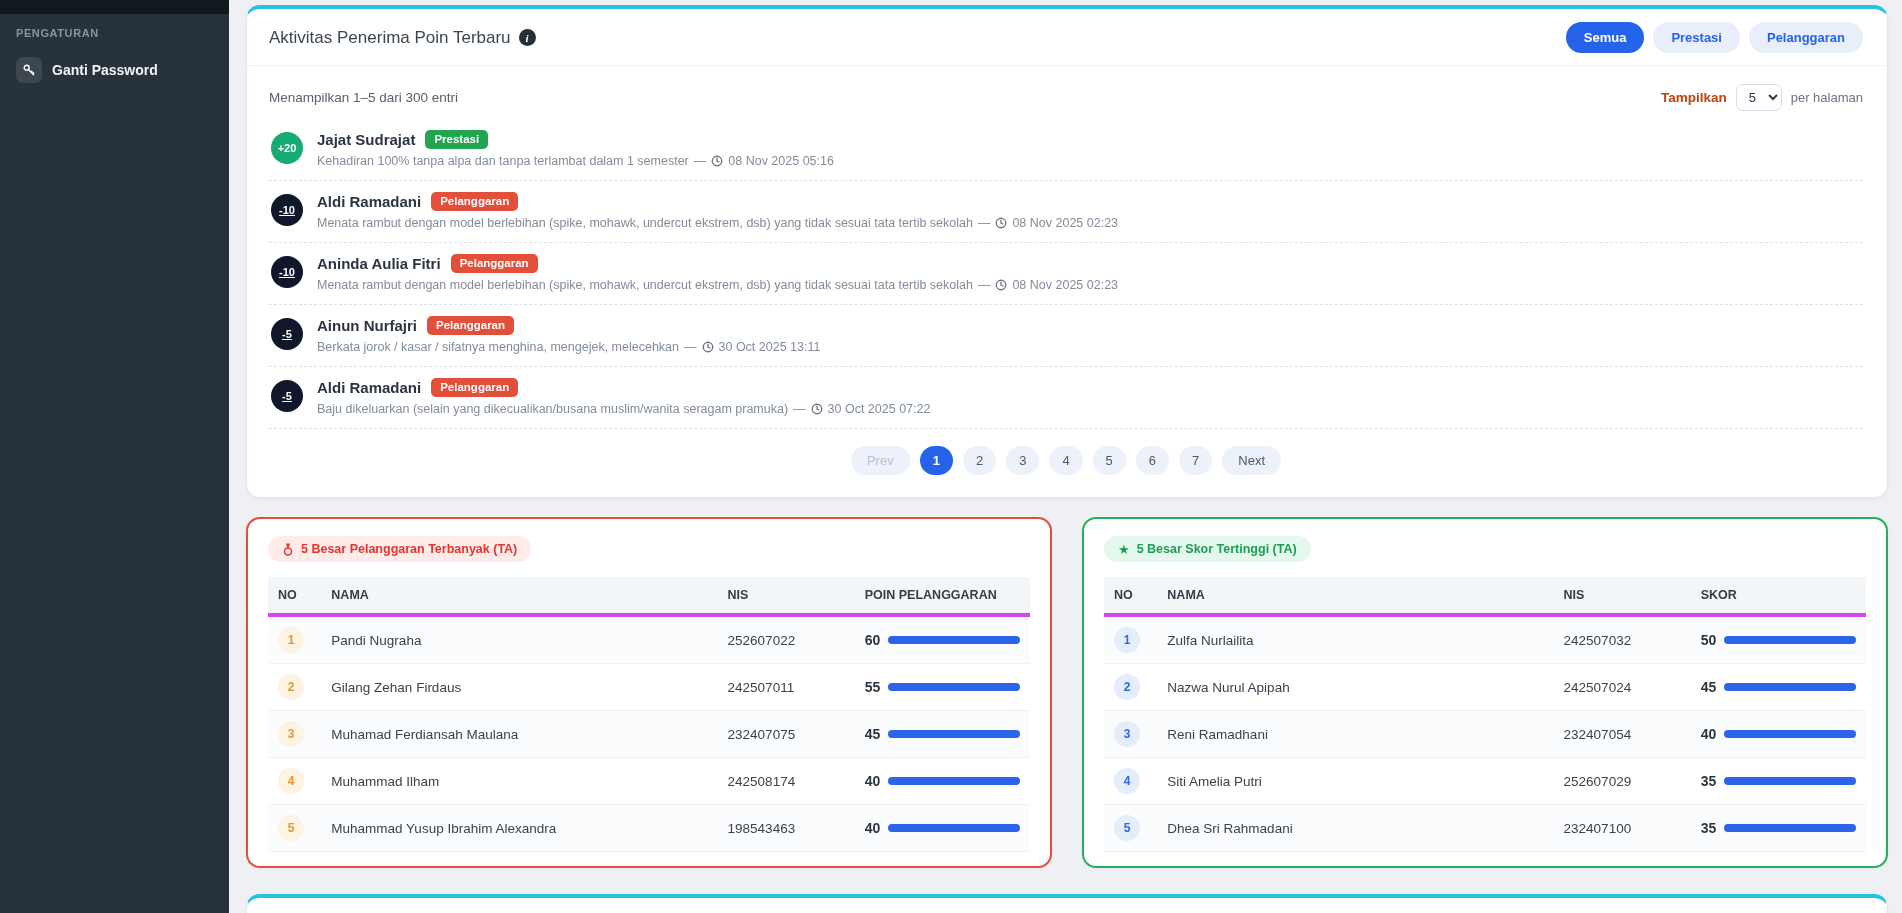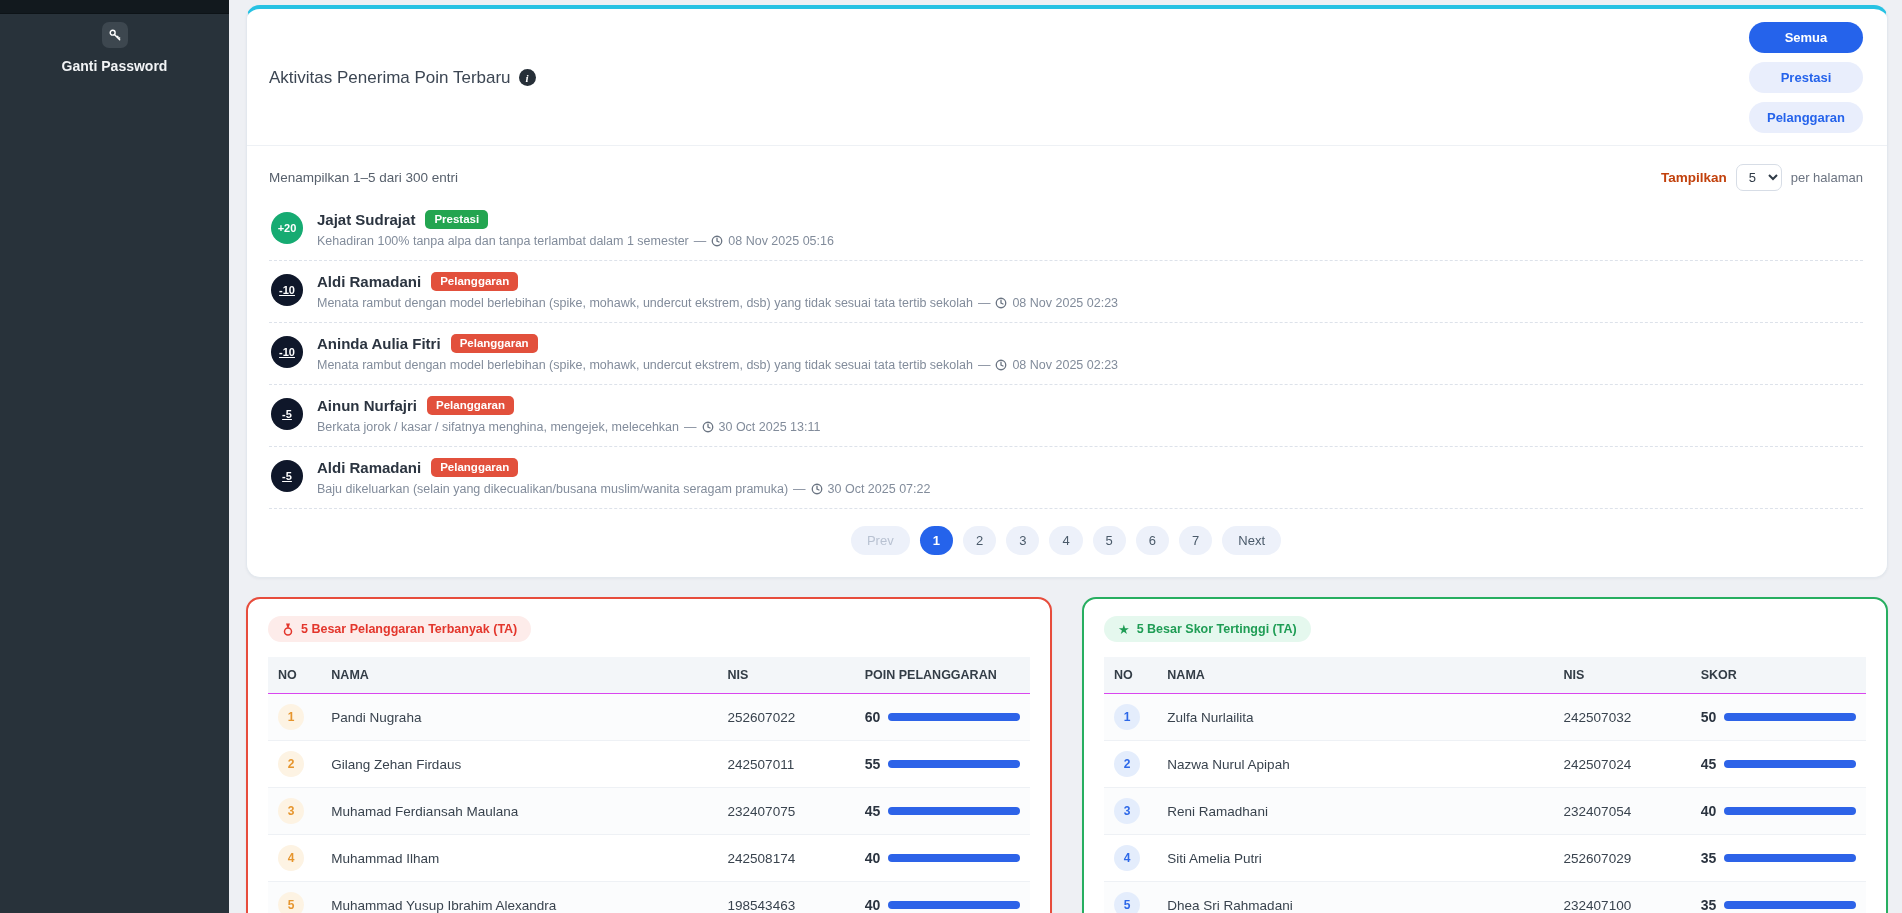--- a/index.html
+++ b/index.html
@@ -5,35 +5,35 @@
   * { margin:0; padding:0; box-sizing:border-box; }
   html,body { width:1902px; height:913px; overflow:hidden; }
   body { font-family:"Liberation Sans","DejaVu Sans",sans-serif; background:#eef0f4; color:#2f3a46; }
 
   .app { display:flex; width:100%; height:100%; }
 
   
   .sidebar { width:229px; min-width:229px; background:#28323a; height:100%; }
   .sidebar-topstrip { height:14px; background:#12191e; border-bottom:1px solid #0d1317; }
   .sidebar-section { color:#8a939c; font-size:11px; font-weight:bold; letter-spacing:.6px; padding:13px 16px 10px 16px; }
-  .sidebar-item { display:flex; align-items:center; gap:10px; padding:8px 16px; color:#f2f4f6; font-size:14px; font-weight:bold; cursor:pointer;flex-direction:column; }
+  .sidebar-item { display:flex; align-items:center; gap:10px; padding:8px 16px; color:#f2f4f6; font-size:14px; font-weight:bold; cursor:pointer; }
   .sidebar-item .ic-box { width:26px; height:26px; background:#3d474f; border-radius:7px; display:flex; align-items:center; justify-content:center; }
 
   
   .content { flex:1; padding:5px 14px 0 17px;border-radius:14px; }
 
   .card { background:#fff; border:1px solid #e3e8ee; border-radius:14px; box-shadow:0 1px 3px rgba(20,30,50,.05); }
 
   
   .activity-card { border-top:4px solid #27c2e3; }
   .card-head { display:flex; align-items:center; justify-content:space-between; padding:13px 24px 12px 22px; border-bottom:1px solid #eef1f5; }
   .title-wrap { display:flex; align-items:center; gap:8px; }
   .title-wrap h2 { font-size:17px; font-weight:normal; color:#3c4653; }
   .info-ic { width:17px; height:17px; border-radius:50%; background:#262f38; color:#fff; font-size:11px; font-weight:bold; font-style:italic; display:flex; align-items:center; justify-content:center; font-family:"Liberation Serif",serif; cursor:pointer; }
-  .filters { display:flex; gap:9px;flex-direction:column; }
+  .filters { display:flex; gap:9px; }
   .filter-btn { border:none; border-radius:999px; padding:8px 18px; font-size:13px; font-weight:bold; background:#e9eefc; color:#2563eb; cursor:pointer; font-family:inherit; }
   .filter-btn.active { background:#2563eb; color:#fff; }
 
   .card-body { padding:12px 24px 16px 22px; }
   .list-meta { display:flex; align-items:center; justify-content:space-between; padding:6px 0 10px 0; }
   .showing { font-size:13.5px; color:#57606c; }
   .per-page { display:flex; align-items:center; gap:9px; font-size:13px; color:#6b7380; }
   .per-page b { color:#c2410c; font-size:13.5px; }
   .per-page select { font-family:inherit; font-size:13px; color:#2f3a46; border:1px solid #d7dde6; border-radius:7px; padding:4px 8px; background:#fff; }
 
@@ -60,21 +60,21 @@
   .two-col { display:flex; gap:30px; margin-top:19px; }
   .rank-card { flex:1 1 0; padding:17px 20px 14px 20px; }
   .rank-card.violation { border:2px solid #e74c3c; }
   .rank-card.score { border:2px solid #27ae60; }
   .pill-title { display:inline-flex; align-items:center; gap:7px; border-radius:999px; padding:6px 14px; font-size:12.5px; font-weight:bold; }
   .pill-title.red { background:#fdecea; color:#e3362c; }
   .pill-title.green { background:#e5f8ee; color:#1f9d55; }
   .pill-title .star { font-size:13px; line-height:1; }
 
   table.rank-table { width:100%; border-collapse:collapse; margin-top:15px; }
-  .rank-table th { text-align:left; background:#f3f6f9; color:#333d47; font-size:12.5px; padding:11px 10px; border-bottom:1px solid #d946ef; }
+  .rank-table th { text-align:left; background:#f3f6f9; color:#333d47; font-size:12.5px; padding:11px 10px; border-bottom:4px solid #d946ef; }
   .rank-table td { font-size:13.5px; color:#39434e; padding:10px 10px; border-bottom:1px solid #eef1f5; }
   .rank-table tr:nth-child(odd) td { background:#fbfcfd; }
   .col-no { width:7%; } .col-nama { width:52%; } .col-nis { width:18%; } .col-val { width:23%; }
   .rank-badge { width:26px; height:26px; border-radius:50%; display:flex; align-items:center; justify-content:center; font-size:12px; font-weight:bold; }
   .rank-badge.warm { background:#fdf3e3; color:#e6952d; }
   .rank-badge.blue { background:#e4edfc; color:#2d68e8; }
   .val-cell { display:flex; align-items:center; gap:8px; }
   .val-cell b { font-size:14px; color:#2b3440; }
   .bar { flex:1; height:8px; border-radius:5px; background:#2d63e8; }
 
@@ -83,20 +83,21 @@
   .log-head { display:flex; align-items:center; gap:8px; }
   .log-head h2 { font-size:17px; font-weight:bold; color:#2b3440; }
 </style>
 </head>
 <body>
 
 <div class="app">
 
   <aside class="sidebar">
     <div class="sidebar-topstrip"></div>
+    <div class="sidebar-section">PENGATURAN</div>
     <div class="sidebar-item">
       <span class="ic-box">
         <svg width="14" height="14" viewBox="0 0 24 24" fill="none" stroke="#ffffff" stroke-width="2.4" stroke-linecap="round">
           <circle cx="8" cy="8" r="4.2"></circle>
             <path d="M11 11 L20 20 M17 17 l3 -0 M14.5 14.5 l2.5 -0"></path>
         </svg>
       </span>
       <span>Ganti Password</span>
     </div>
   </aside>

